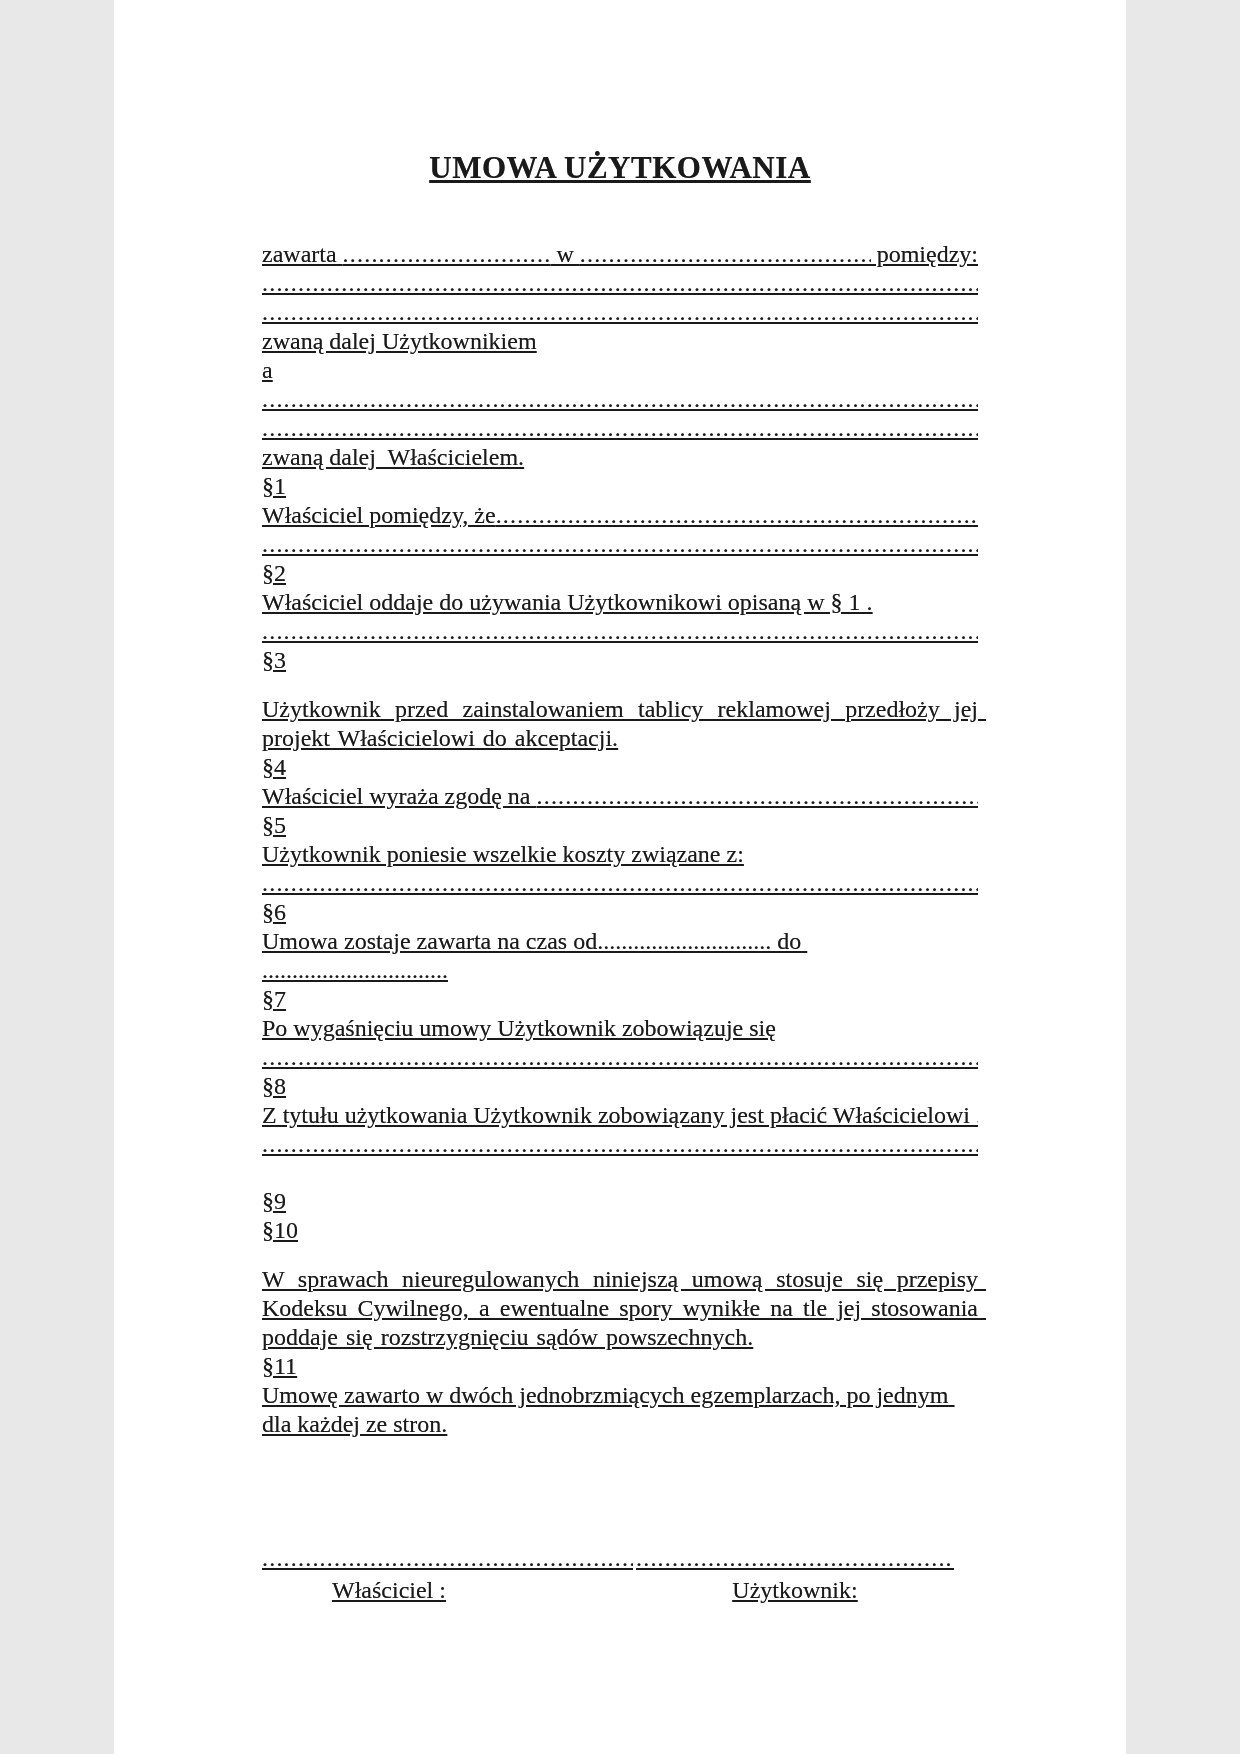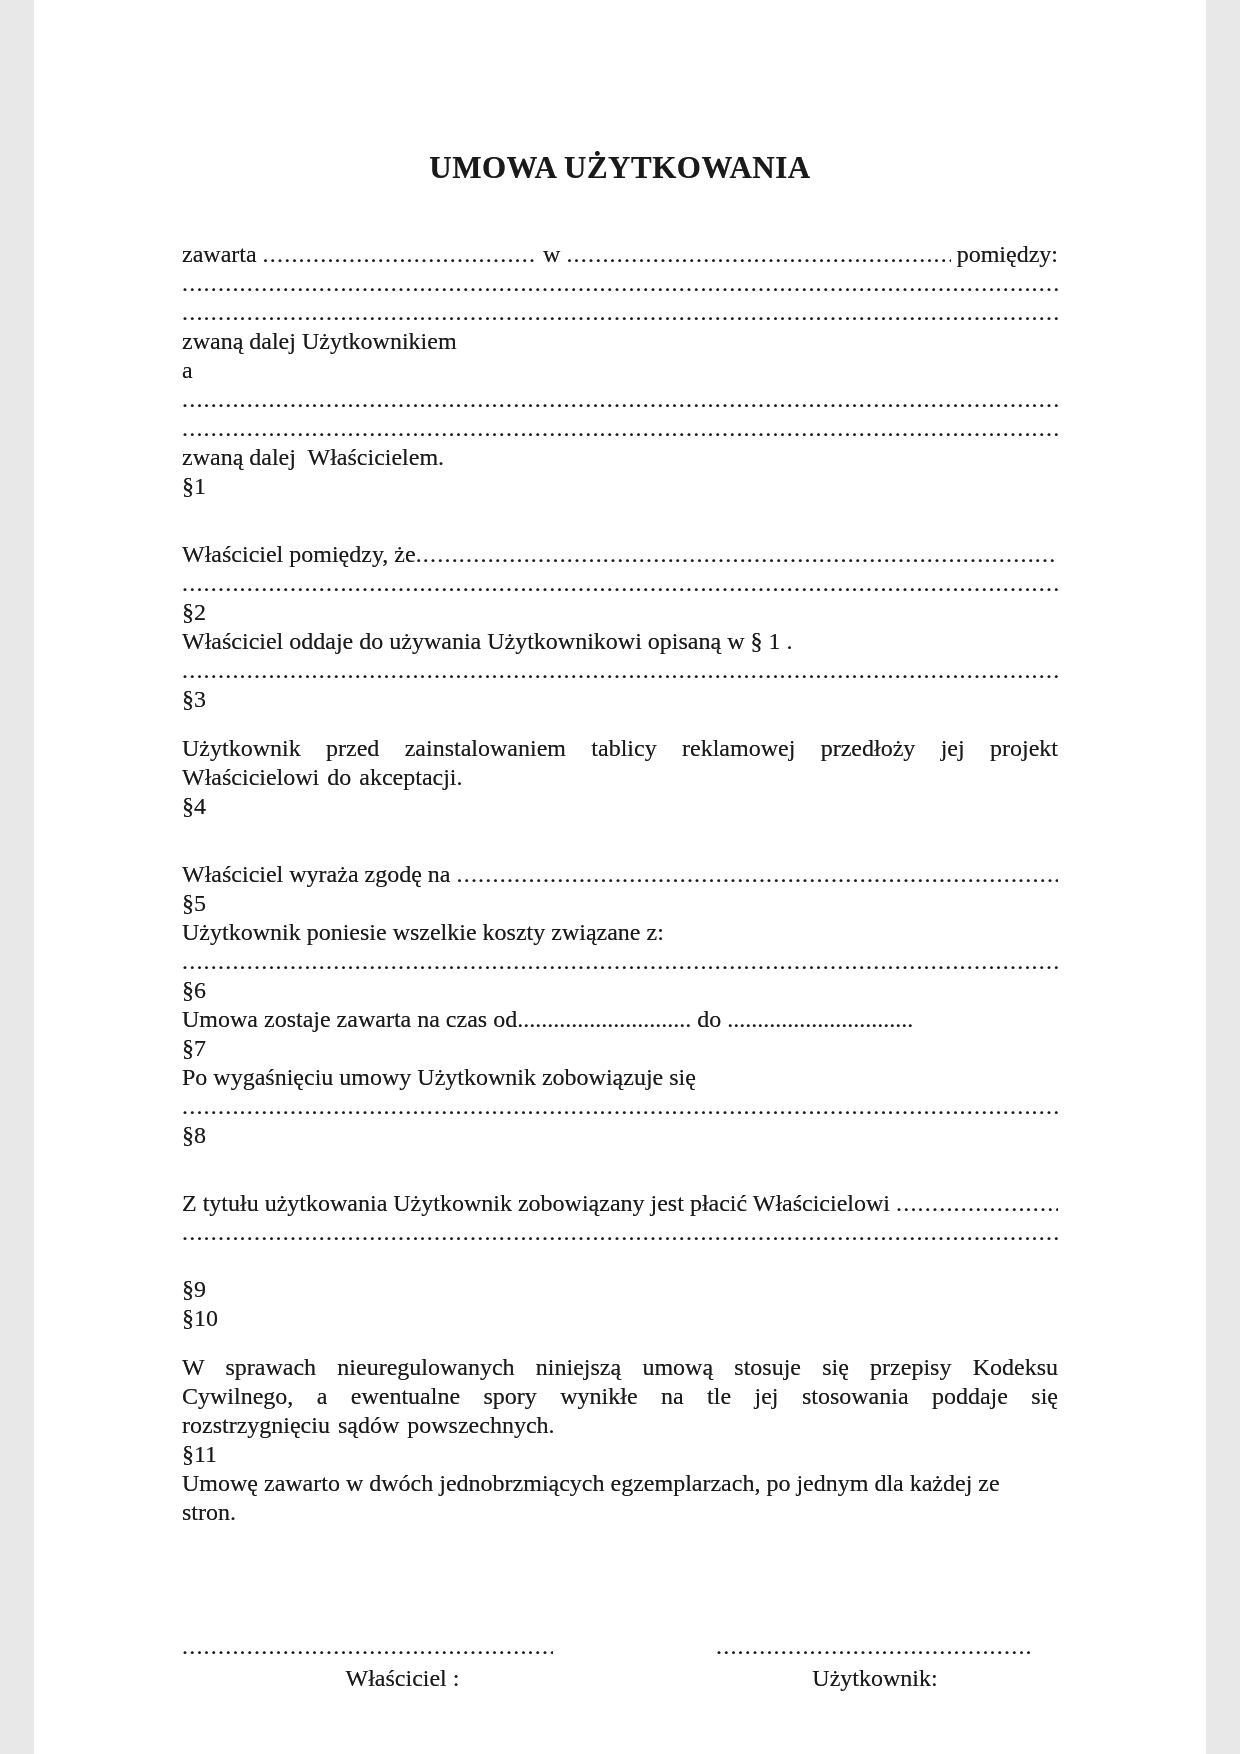--- a/index.html
+++ b/index.html
@@ -1,49 +1,50 @@
 <!DOCTYPE html>
 <html lang="pl"><head>
 <meta charset="utf-8">
 <style>
   html,body{margin:0;padding:0;background:#e8e8e8;}
   .page{
-    width:1172px;height:1754px;margin:0 auto;background:#ffffff;
+    width:1012px;height:1754px;margin:0 auto;background:#ffffff;
     color:#1a1a1a;font-family:"Liberation Serif","DejaVu Serif",serif;
     font-size:24px;position:relative;overflow:hidden;
     text-shadow:0 0 .4px rgba(0,0,0,.55);
+    text-decoration:underline;
   }
   .content{padding:148px 148px 0 148px;}
   .doc-title{
     font-size:31px;font-weight:bold;text-align:center;
     margin:0 0 52px 0;line-height:40px;letter-spacing:.5px;
   }
   .line{line-height:29px;white-space:pre-wrap;}
   .dotline{
     white-space:nowrap;overflow:hidden;letter-spacing:1.2px;
   }
-  .flexline{display:flex;align-items:center;white-space:pre;margin-top:39px;}
+  .flexline{display:flex;align-items:center;white-space:pre;}
   .flexline .t{flex:0 0 auto;}
   .leader{
     flex:1 1 0;min-width:0;overflow:hidden;white-space:nowrap;
     letter-spacing:1.2px;
   }
   .just{text-align:justify;word-spacing:2px;margin-top:20px;}
   .gap{width:100%;}
   .sig-row{
     display:flex;justify-content:space-between;margin-top:105px;
   }
   .sig-col{display:block;}
   .sig-col.left{width:371px;}
   .sig-col.right{width:318px;margin-right:24px;}
   .sig-dots{
     white-space:nowrap;overflow:hidden;letter-spacing:1.2px;line-height:29px;
   }
   .sig-label{line-height:30px;margin-top:2px;}
-  .sig-col.left .sig-label{padding-left:70px;text-align:center;}
+  .sig-col.left .sig-label{padding-left:70px;}
   .sig-col.right .sig-label{text-align:center;}
 </style>
 </head>
 <body>
 
 <div class="page">
   <div class="content">
     <h1 class="doc-title">UMOWA UŻYTKOWANIA</h1>
 
     <div>

